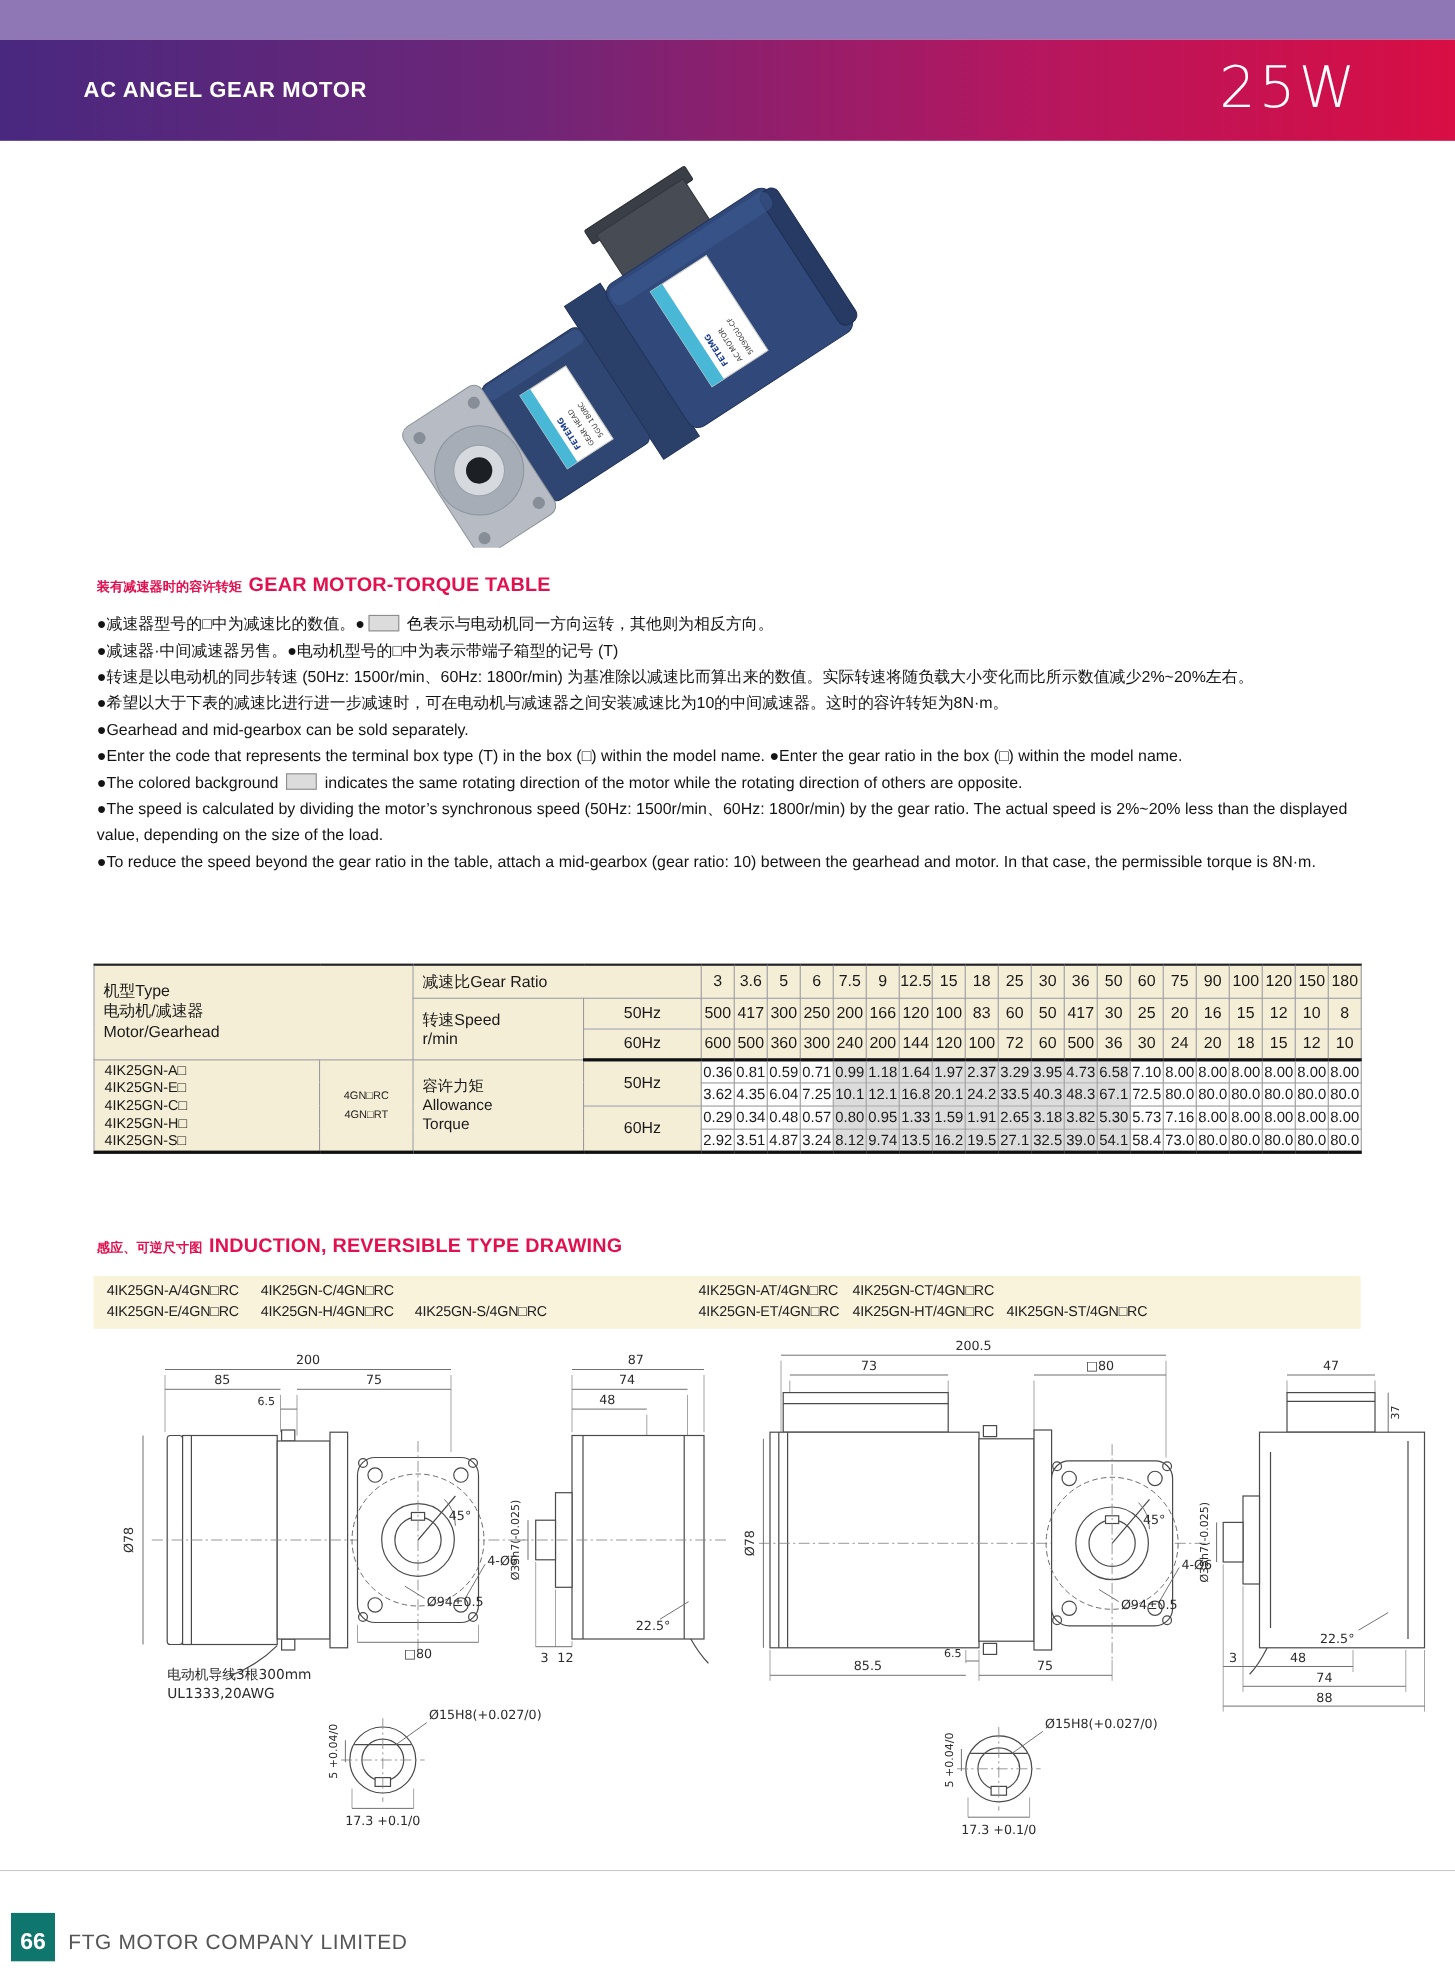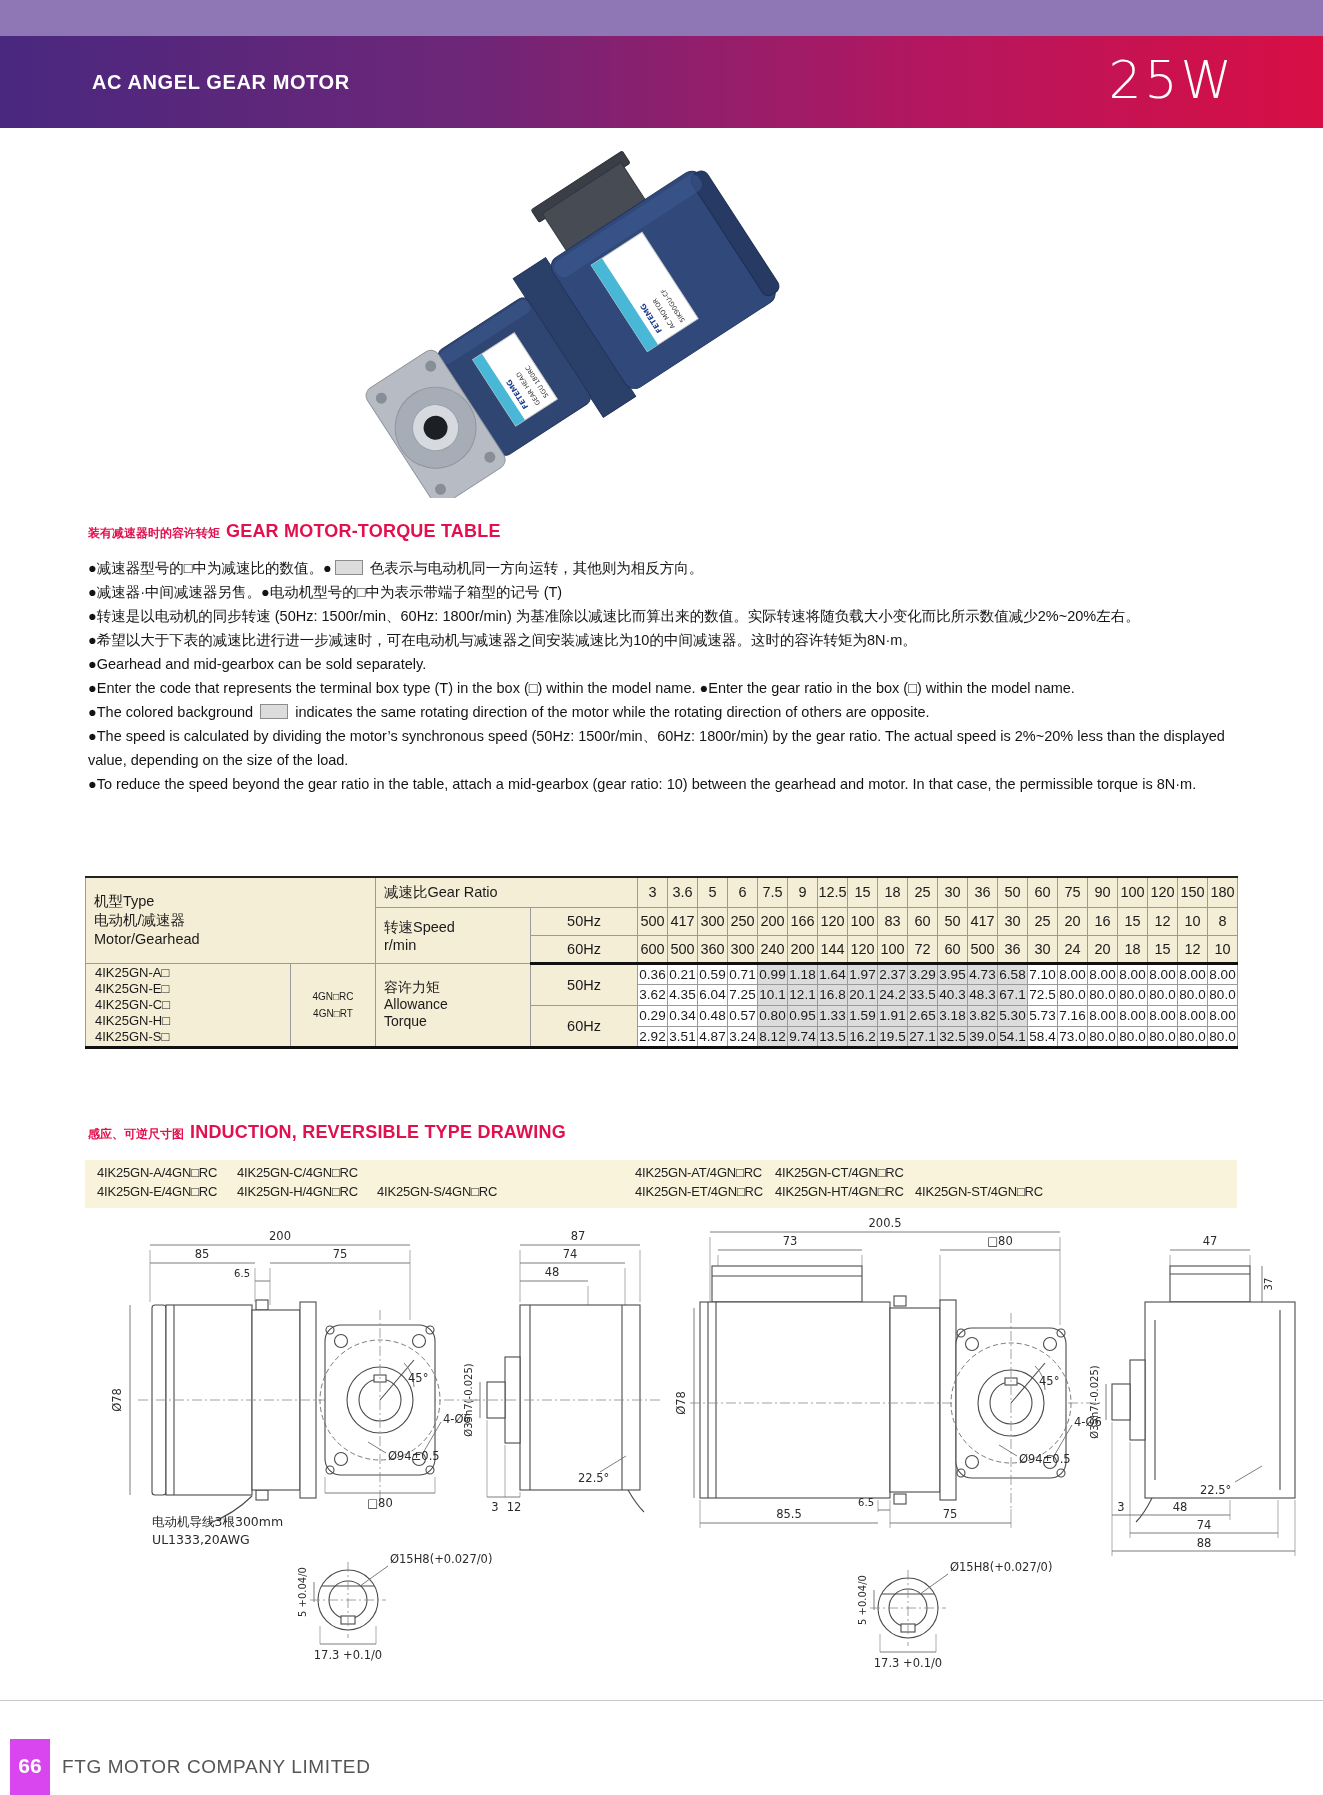--- a/index.html
+++ b/index.html
@@ -2,21 +2,21 @@
 <html><head>
 <meta charset="utf-8">
 <style>
   html,body{margin:0;padding:0;background:#fff;}
   #page{position:relative;width:1323px;height:1795px;background:#fff;overflow:hidden;
         font-family:"Liberation Sans",sans-serif;color:#141414;}
   
   .topstrip{position:absolute;left:0;top:0;width:1323px;height:36px;background:#8e77b4;}
   .band{position:absolute;left:0;top:36px;width:1323px;height:92px;
         background:linear-gradient(90deg,#49287f 0%,#6d2678 35%,#b41760 70%,#d80e44 100%);}
-  .band-title{position:absolute;left:92px;top:0;height:92px;line-height:92px;color:#fff;
+  .band-title{position:absolute;left:76px;top:0;height:92px;line-height:92px;color:#fff;
         font-size:20px;font-weight:bold;letter-spacing:.6px;}
   .band-watt{position:absolute;right:88px;top:0;height:92px;line-height:88px;color:#fff;
         font-size:52px;font-weight:300;letter-spacing:3px;font-family:"DejaVu Sans",sans-serif;}
   
   .sec-title{position:absolute;color:#e2104e;font-weight:bold;white-space:nowrap;}
   .sec-title .zh{font-size:12px;letter-spacing:0;}
   .sec-title .en{font-size:18px;margin-left:6px;letter-spacing:.2px;}
   #sec1{left:88px;top:521px;}
   #sec2{left:88px;top:1122px;}
   
@@ -56,21 +56,21 @@
   .dim{stroke:#6e6e6e;stroke-width:.9;fill:none;}
   .ext{stroke:#8a8a8a;stroke-width:.7;fill:none;}
   .cl{stroke:#8a8a8a;stroke-width:.8;stroke-dasharray:10 3 2 3;fill:none;}
   .dash{stroke:#6a6a6a;stroke-width:.9;stroke-dasharray:5 3;fill:none;}
   .lbl{font-family:"DejaVu Sans",sans-serif;font-size:11.5px;fill:#2b2b2b;}
   .lbl.s{font-size:10px;}
   .lbl.mid{text-anchor:middle;}
   .note{font-family:"DejaVu Sans",sans-serif;font-size:12.5px;fill:#2b2b2b;}
   
   #footline{position:absolute;left:0;top:1700px;width:1323px;height:1px;background:#c9c9c9;}
-  #pagebadge{position:absolute;left:10px;top:1739px;width:40px;height:56px;background:#d946ef;
+  #pagebadge{position:absolute;left:10px;top:1739px;width:40px;height:44px;background:#0f766e;
       color:#fff;font-size:21px;font-weight:bold;text-align:center;line-height:54px;}
   #company{position:absolute;left:62px;top:1739px;height:56px;line-height:56px;font-size:19px;
       color:#555;letter-spacing:.6px;}
   
   #photo{position:absolute;left:330px;top:128px;}
   .plbl{font-family:"DejaVu Sans",sans-serif;font-size:8px;fill:#1c3f8f;font-weight:bold;}
   .plbl2{font-family:"DejaVu Sans",sans-serif;font-size:7px;fill:#333;}
 </style>
 </head>
 <body>
@@ -242,21 +242,21 @@
             <td class="hd bthick">15</td>
             <td class="hd bthick">12</td>
             <td class="hd bthick">10</td>
           </tr>
           <tr style="height:21px">
             <td class="hd lft models bthick" rowspan="4">4IK25GN-A□<br>4IK25GN-E□<br>4IK25GN-C□<br>4IK25GN-H□<br>4IK25GN-S□</td>
             <td class="hd gn bthick" rowspan="4">4GN□RC<br>4GN□RT</td>
             <td class="hd lft allow bthick" rowspan="4">容许力矩<br>Allowance<br>Torque</td>
             <td class="hd" rowspan="2">50Hz</td>
             <td class="num">0.36</td>
-            <td class="num">0.21</td>
+            <td class="num">0.81</td>
             <td class="num">0.59</td>
             <td class="num">0.71</td>
             <td class="num shade">0.99</td>
             <td class="num shade">1.18</td>
             <td class="num shade">1.64</td>
             <td class="num shade">1.97</td>
             <td class="num shade">2.37</td>
             <td class="num shade">3.29</td>
             <td class="num shade">3.95</td>
             <td class="num shade">4.73</td>

